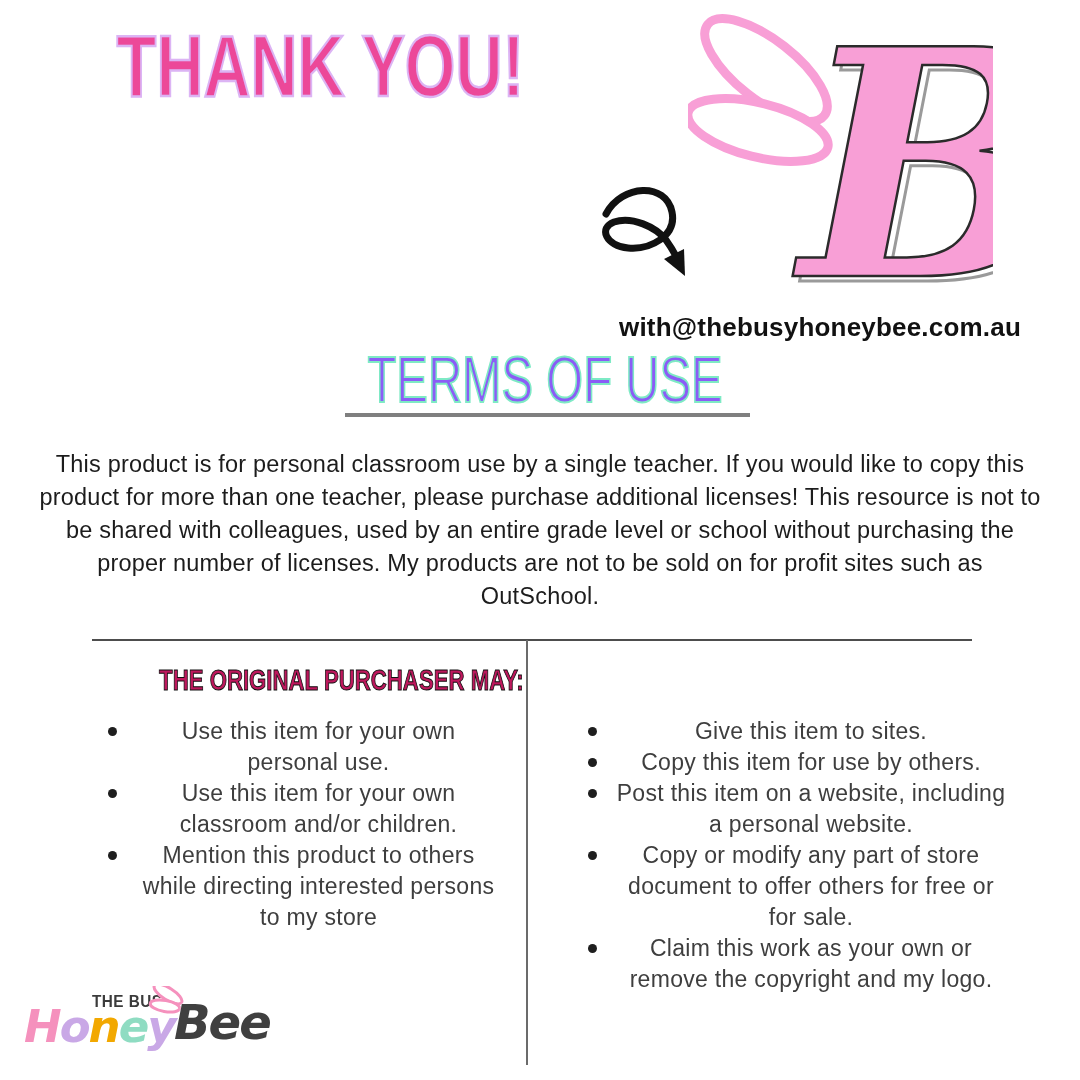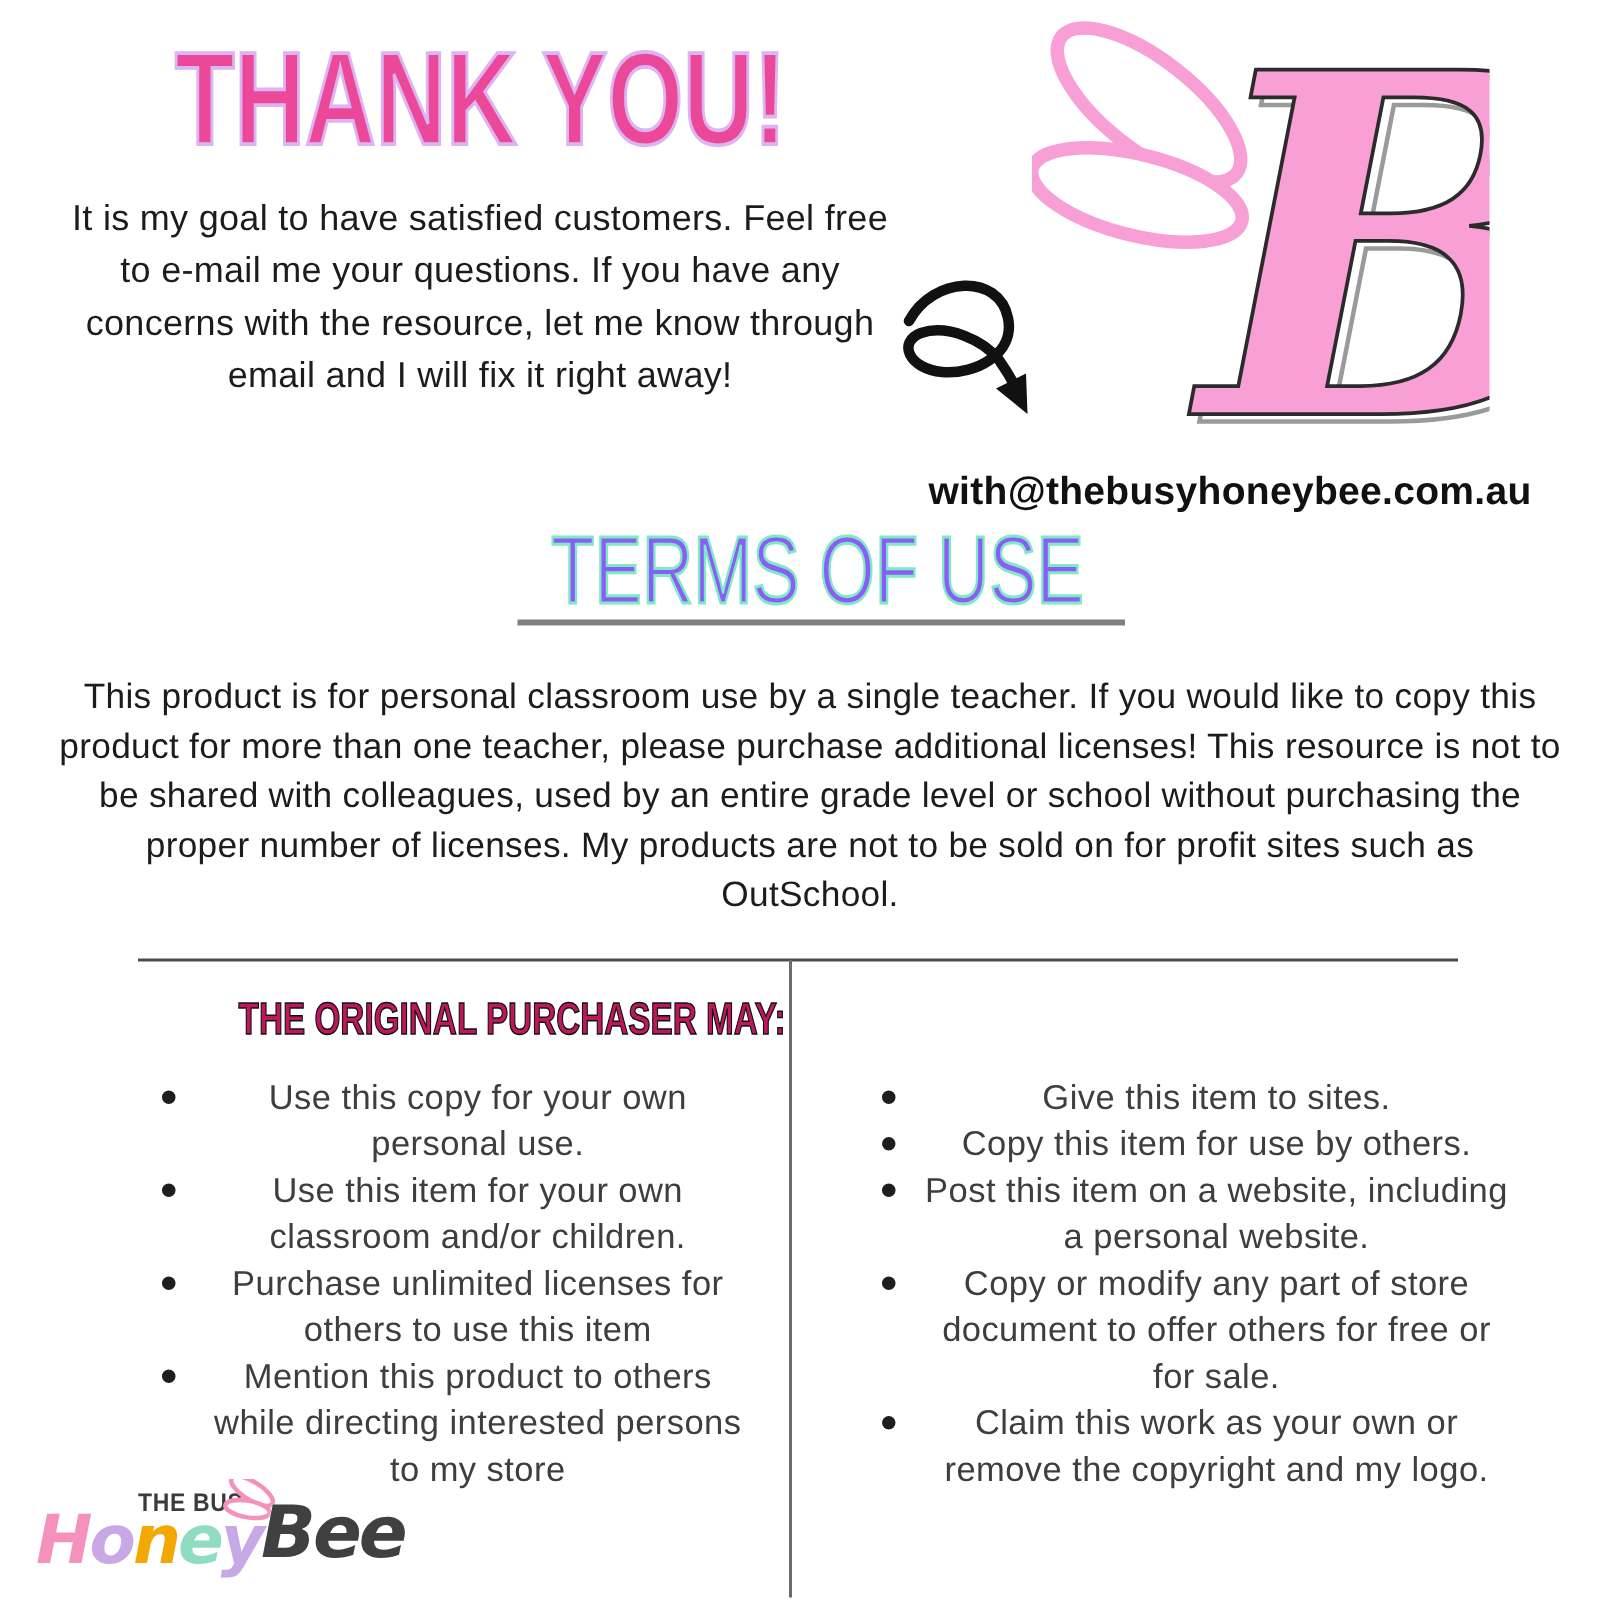--- a/index.html
+++ b/index.html
@@ -78,21 +78,20 @@
 </style>
 </head>
 <body>
 
 <div class="page">
 
   <div class="thank-title">
     <span class="condensed">THANK YOU!</span>
   </div>
 
-  <div class="thank-msg">It is my goal to have satisfied customers. Feel free to e-mail me your questions. If you have any concerns with the resource, let me know through email and I will fix it right away!</div>
 
   <svg class="curly-arrow" viewBox="0 0 110 110">
     <path d="M 14 34 C 30 4, 74 2, 80 32 C 85 56, 58 70, 36 68 C 14 66, 6 48, 22 42 C 40 36, 64 47, 74 60 C 79 67, 83 74, 86 80" fill="none" stroke="#111111" stroke-width="7" stroke-linecap="round"></path>
     <polygon points="93,96 92,69 72,79" fill="#111111"></polygon>
   </svg>
 
   <svg class="big-b-logo" viewBox="0 0 305 300">
     <g>
       <ellipse cx="78" cy="62" rx="74" ry="30" transform="rotate(38 78 62)" fill="#ffffff" stroke="#f89fd6" stroke-width="9"></ellipse>
       <ellipse cx="70" cy="122" rx="72" ry="27" transform="rotate(14 70 122)" fill="#ffffff" stroke="#f89fd6" stroke-width="9"></ellipse>
@@ -111,23 +110,22 @@
   <div class="terms-intro">This product is for personal classroom use by a single teacher. If you would like to copy this product for more than one teacher, please purchase additional licenses! This resource is not to be shared with colleagues, used by an entire grade level or school without purchasing the proper number of licenses. My products are not to be sold on for profit sites such as OutSchool.</div>
 
   <div class="hline"></div>
   <div class="vline"></div>
 
   <div class="col-header left">
     <span class="condensed">THE ORIGINAL PURCHASER MAY:</span>
   </div>
 
   <ul class="bullet-list left">
-      <li>Use this copy for your own personal use.</li>
+      <li>Use this item for your own personal use.</li>
       <li>Use this item for your own classroom and/or children.</li>
-      <li>Purchase unlimited licenses for others to use this item</li>
       <li>Mention this product to others while directing interested persons to my store</li>
     </ul>
   <ul class="bullet-list right">
       <li>Give this item to sites.</li>
       <li>Copy this item for use by others.</li>
       <li>Post this item on a website, including a personal website.</li>
       <li>Copy or modify any part of store document to offer others for free or for sale.</li>
       <li>Claim this work as your own or remove the copyright and my logo.</li>
     </ul>
 

